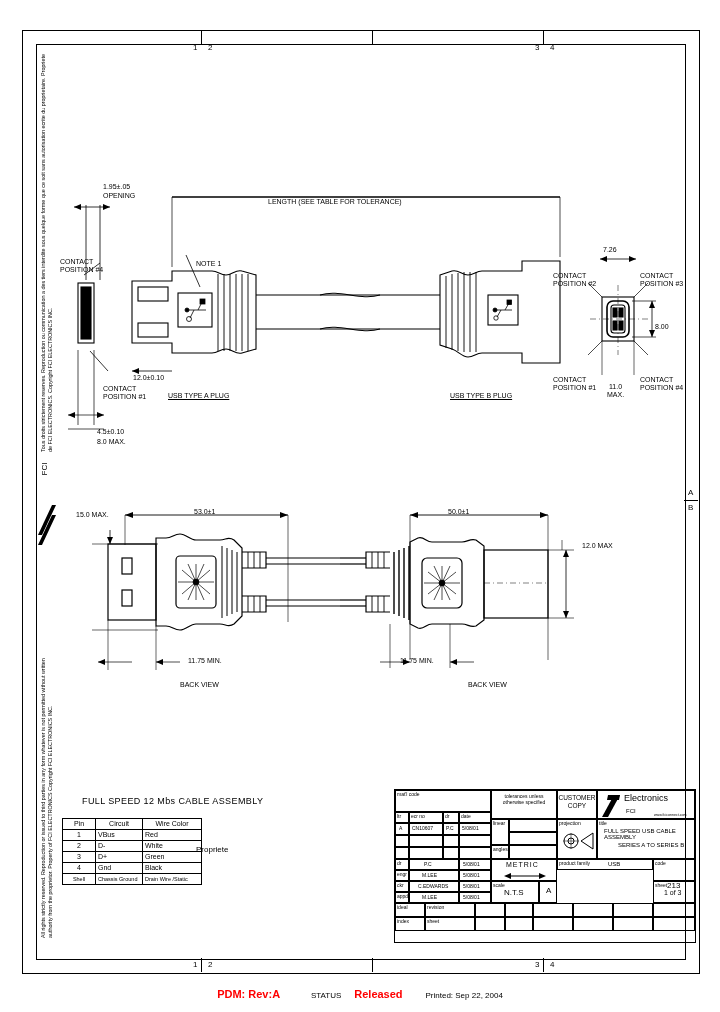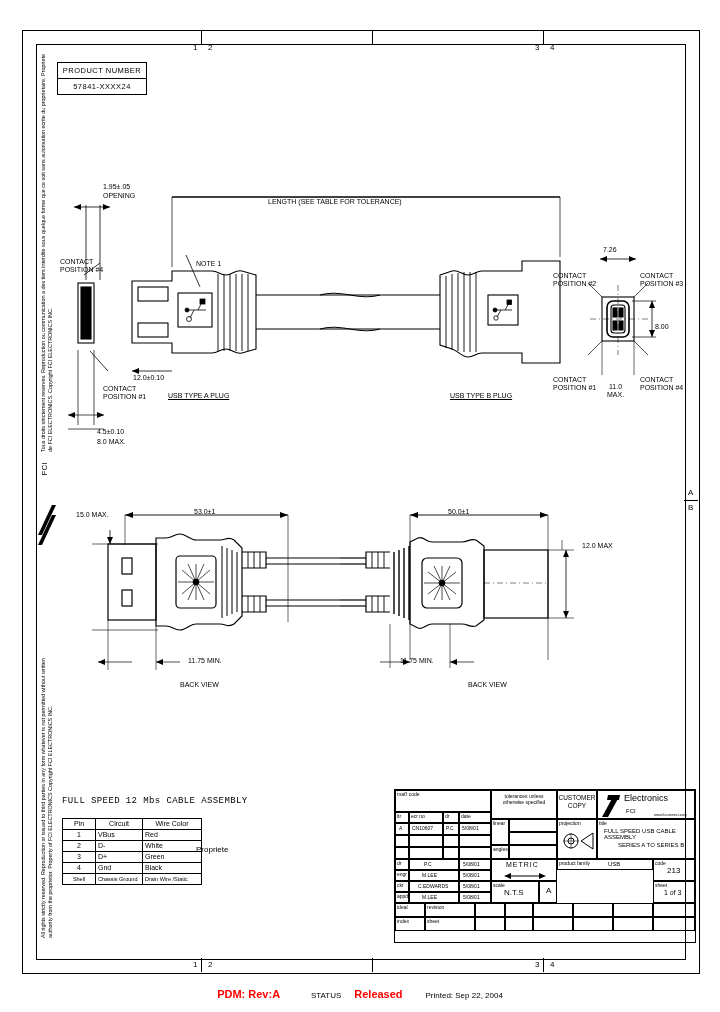--- a/index.html
+++ b/index.html
@@ -12,21 +12,21 @@
   .inner-border{position:absolute;left:36px;top:44px;width:648px;height:914px;border:1.1px solid #000;}
   .zonelbl{position:absolute;font-size:8px;line-height:8px;font-family:"Liberation Sans",sans-serif;}
 
   
   .ln{position:absolute;background:#000;}
   .hl{height:1px;}
   .vl{width:1px;}
   .txt{position:absolute;font-size:7px;line-height:8px;letter-spacing:0px;white-space:nowrap;
        font-family:"Liberation Sans",sans-serif;}
   .txt8{position:absolute;font-size:8px;line-height:9px;white-space:nowrap;font-family:"Liberation Sans",sans-serif;}
-  .txt9{position:absolute;font-size:9px;line-height:10px;white-space:nowrap;font-family:Liberation Mono, monospace;}
+  .txt9{position:absolute;font-size:9px;line-height:10px;white-space:nowrap;font-family:Liberation Sans, sans-serif;margin-left:20px;}
   .u{text-decoration:underline;}
 
   
   .pnbox{position:absolute;left:57px;top:62px;width:88px;border:1.2px solid #000;}
   .pnbox .row{border-bottom:1.2px solid #000;text-align:center;font-size:7.5px;padding:3px 0;letter-spacing:.5px;}
   .pnbox .row:last-child{border-bottom:none;}
 
   
   .vtext{position:absolute;transform-origin:0 0;transform:rotate(-90deg);
          font-size:5.4px;line-height:6.6px;width:400px;white-space:normal;}
@@ -87,24 +87,20 @@
   <div class="sidelogo">
     <svg width="22" height="120" viewBox="0 0 22 120">
       <text x="11" y="14" font-size="8" text-anchor="middle" transform="rotate(-90 11 14)" font-family="Liberation Sans, sans-serif">FCI</text>
       <g transform="translate(2,50)">
         <path d="M0 30 L14 0 L18 0 L4 30 Z" fill="#000"></path>
         <path d="M0 40 L14 10 L18 10 L4 40 Z" fill="#000"></path>
       </g>
     </svg>
   </div>
 
-  <div class="pnbox">
-    <div class="row">PRODUCT   NUMBER</div>
-    <div class="row">57841-XXXX24</div>
-  </div>
 
   <svg style="position:absolute;left:60px;top:175px;" width="620" height="250" viewBox="0 0 620 250">
     <g fill="none" stroke="#000" stroke-width="1.1">
 
       <rect x="18" y="108" width="16" height="60"></rect>
       <rect x="21" y="112" width="10" height="52" fill="#000"></rect>
 
       <line x1="26" y1="30" x2="26" y2="105" stroke-width="0.8"></line>
       <line x1="40" y1="30" x2="40" y2="105" stroke-width="0.8"></line>
       <line x1="14" y1="32" x2="50" y2="32" stroke-width="0.8"></line>
@@ -567,21 +563,21 @@
     <div class="tbcell" style="left:144px;top:91px;width:18px;height:22px;text-align:center;">
       <span style="position:absolute;left:6px;top:6px;font-size:8px;">A</span>
     </div>
 
     <div class="tbcell" style="left:162px;top:69px;width:96px;height:11px;">
       <span class="lbl">product family</span>
       <span style="position:absolute;left:50px;top:1px;font-size:6px;">USB</span>
     </div>
     <div class="tbcell" style="left:258px;top:69px;width:42px;height:22px;">
       <span class="lbl">code</span>
-      <span style="position:absolute;left:13px;top:8px;font-size:8px;">213</span>
+      <span style="position:absolute;left:13px;top:23px;font-size:8px;">213</span>
     </div>
     <div class="tbcell" style="left:258px;top:91px;width:42px;height:22px;">
       <span class="lbl">sheet</span>
       <span style="position:absolute;left:10px;top:8px;font-size:7px;">1 of 3</span>
     </div>
 
     <div class="tbcell" style="left:0;top:113px;width:30px;height:14px;">
       <span class="lbl">ideal</span>
       </div>
     <div class="tbcell" style="left:30px;top:113px;width:50px;height:14px;">

